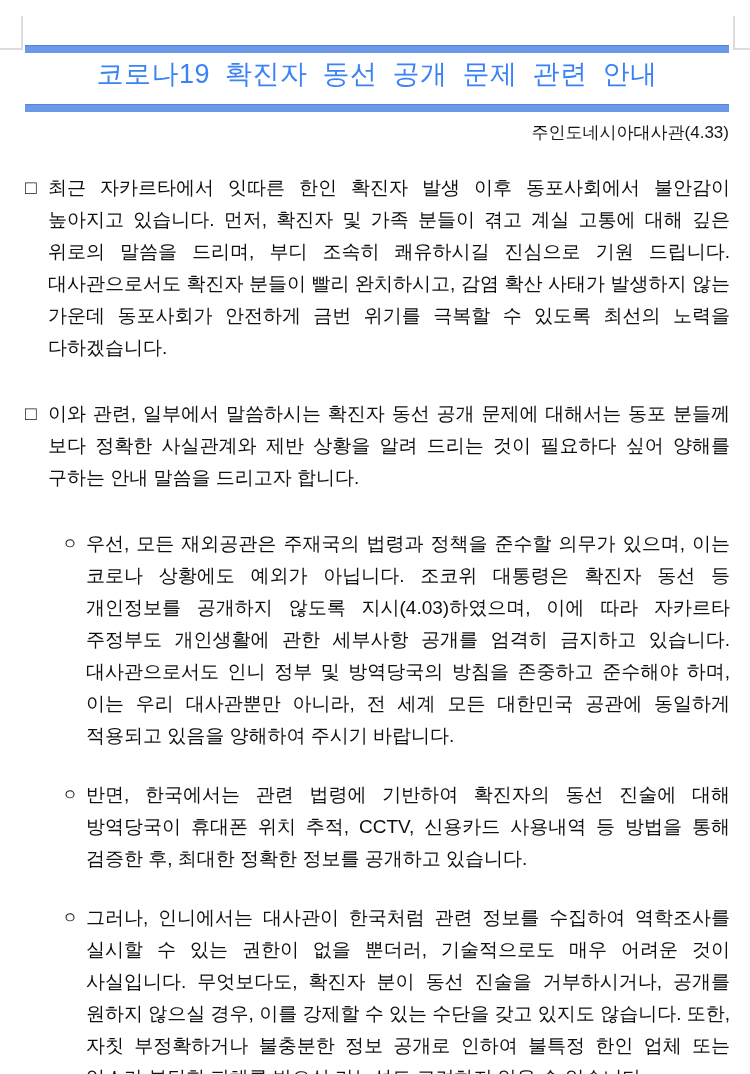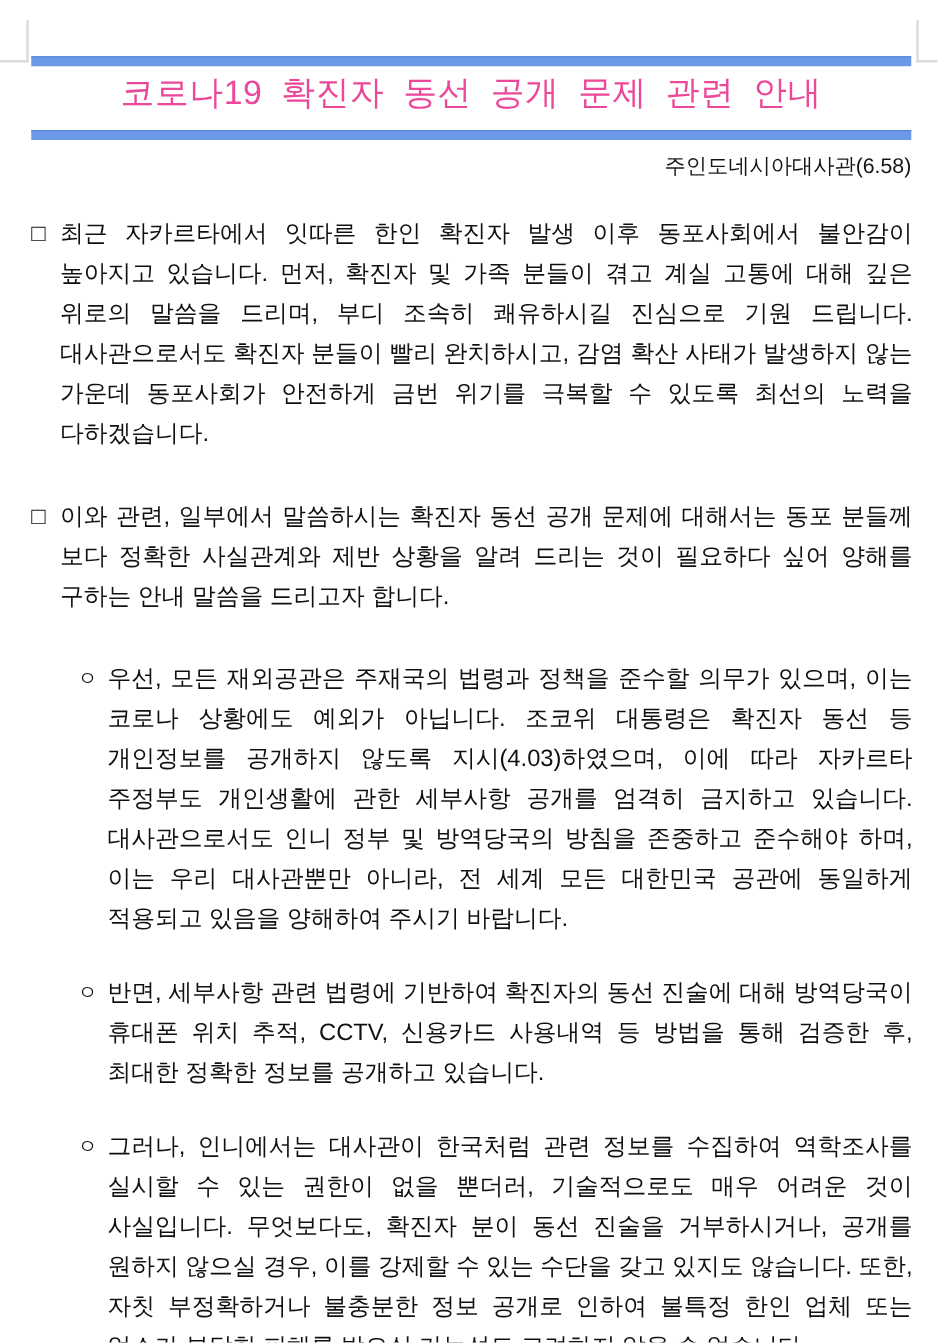--- a/index.html
+++ b/index.html
@@ -54,21 +54,21 @@
     position: absolute;
     left: 25px;
     top: 56px;
     width: 704px;
     margin: 0;
     text-align: center;
     font-size: 27px;
     font-weight: 400;
     letter-spacing: 0.5px;
     word-spacing: 7px;
-    color: #ec4899;
+    color: #3b82f6;
     white-space: nowrap;
   }
   .byline {
     position: absolute;
     left: 25px;
     top: 121px;
     width: 704px;
     text-align: right;
     font-size: 17px;
     color: #151515;
@@ -112,37 +112,37 @@
 <body>
 
 <div class="page">
   <div class="corner corner-tl"></div>
   <div class="corner corner-tr"></div>
 
   <div class="accent-bar bar-top" style="background: rgb(107, 153, 232); border-top-color: rgb(85, 133, 216);"></div>
   <h1 class="title">코로나19 확진자 동선 공개 문제 관련 안내</h1>
   <div class="accent-bar bar-bottom" style="background: rgb(107, 153, 232); border-top-color: rgb(85, 133, 216);"></div>
 
-  <div class="byline">주인도네시아대사관(6.58)</div>
+  <div class="byline">주인도네시아대사관(4.33)</div>
 
   <div class="content" id="content">
       <div class="para level1">
         <span class="bullet">□</span>
         <span class="text">최근 자카르타에서 잇따른 한인 확진자 발생 이후 동포사회에서 불안감이 높아지고 있습니다. 먼저, 확진자 및 가족 분들이 겪고 계실 고통에 대해 깊은 위로의 말씀을 드리며, 부디 조속히 쾌유하시길 진심으로 기원 드립니다. 대사관으로서도 확진자 분들이 빨리 완치하시고, 감염 확산 사태가 발생하지 않는 가운데 동포사회가 안전하게 금번 위기를 극복할 수 있도록 최선의 노력을 다하겠습니다.</span>
       </div>
       <div class="para level1">
         <span class="bullet">□</span>
         <span class="text">이와 관련, 일부에서 말씀하시는 확진자 동선 공개 문제에 대해서는 동포 분들께 보다 정확한 사실관계와 제반 상황을 알려 드리는 것이 필요하다 싶어 양해를 구하는 안내 말씀을 드리고자 합니다.</span>
       </div>
       <div class="para level2">
         <span class="bullet">ㅇ</span>
         <span class="text">우선, 모든 재외공관은 주재국의 법령과 정책을 준수할 의무가 있으며, 이는 코로나 상황에도 예외가 아닙니다. 조코위 대통령은 확진자 동선 등 개인정보를 공개하지 않도록 지시(4.03)하였으며, 이에 따라 자카르타 주정부도 개인생활에 관한 세부사항 공개를 엄격히 금지하고 있습니다. 대사관으로서도 인니 정부 및 방역당국의 방침을 존중하고 준수해야 하며, 이는 우리 대사관뿐만 아니라, 전 세계 모든 대한민국 공관에 동일하게 적용되고 있음을 양해하여 주시기 바랍니다.</span>
       </div>
       <div class="para level2">
         <span class="bullet">ㅇ</span>
-        <span class="text">반면, 세부사항 관련 법령에 기반하여 확진자의 동선 진술에 대해 방역당국이 휴대폰 위치 추적, CCTV, 신용카드 사용내역 등 방법을 통해 검증한 후, 최대한 정확한 정보를 공개하고 있습니다.</span>
+        <span class="text">반면, 한국에서는 관련 법령에 기반하여 확진자의 동선 진술에 대해 방역당국이 휴대폰 위치 추적, CCTV, 신용카드 사용내역 등 방법을 통해 검증한 후, 최대한 정확한 정보를 공개하고 있습니다.</span>
       </div>
       <div class="para level2">
         <span class="bullet">ㅇ</span>
         <span class="text">그러나, 인니에서는 대사관이 한국처럼 관련 정보를 수집하여 역학조사를 실시할 수 있는 권한이 없을 뿐더러, 기술적으로도 매우 어려운 것이 사실입니다. 무엇보다도, 확진자 분이 동선 진술을 거부하시거나, 공개를 원하지 않으실 경우, 이를 강제할 수 있는 수단을 갖고 있지도 않습니다. 또한, 자칫 부정확하거나 불충분한 정보 공개로 인하여 불특정 한인 업체 또는 업소가 부당한 피해를 받으실 가능성도 고려하지 않을 수 없습니다.</span>
       </div>
     </div>
 </div>
 
 </body></html>

